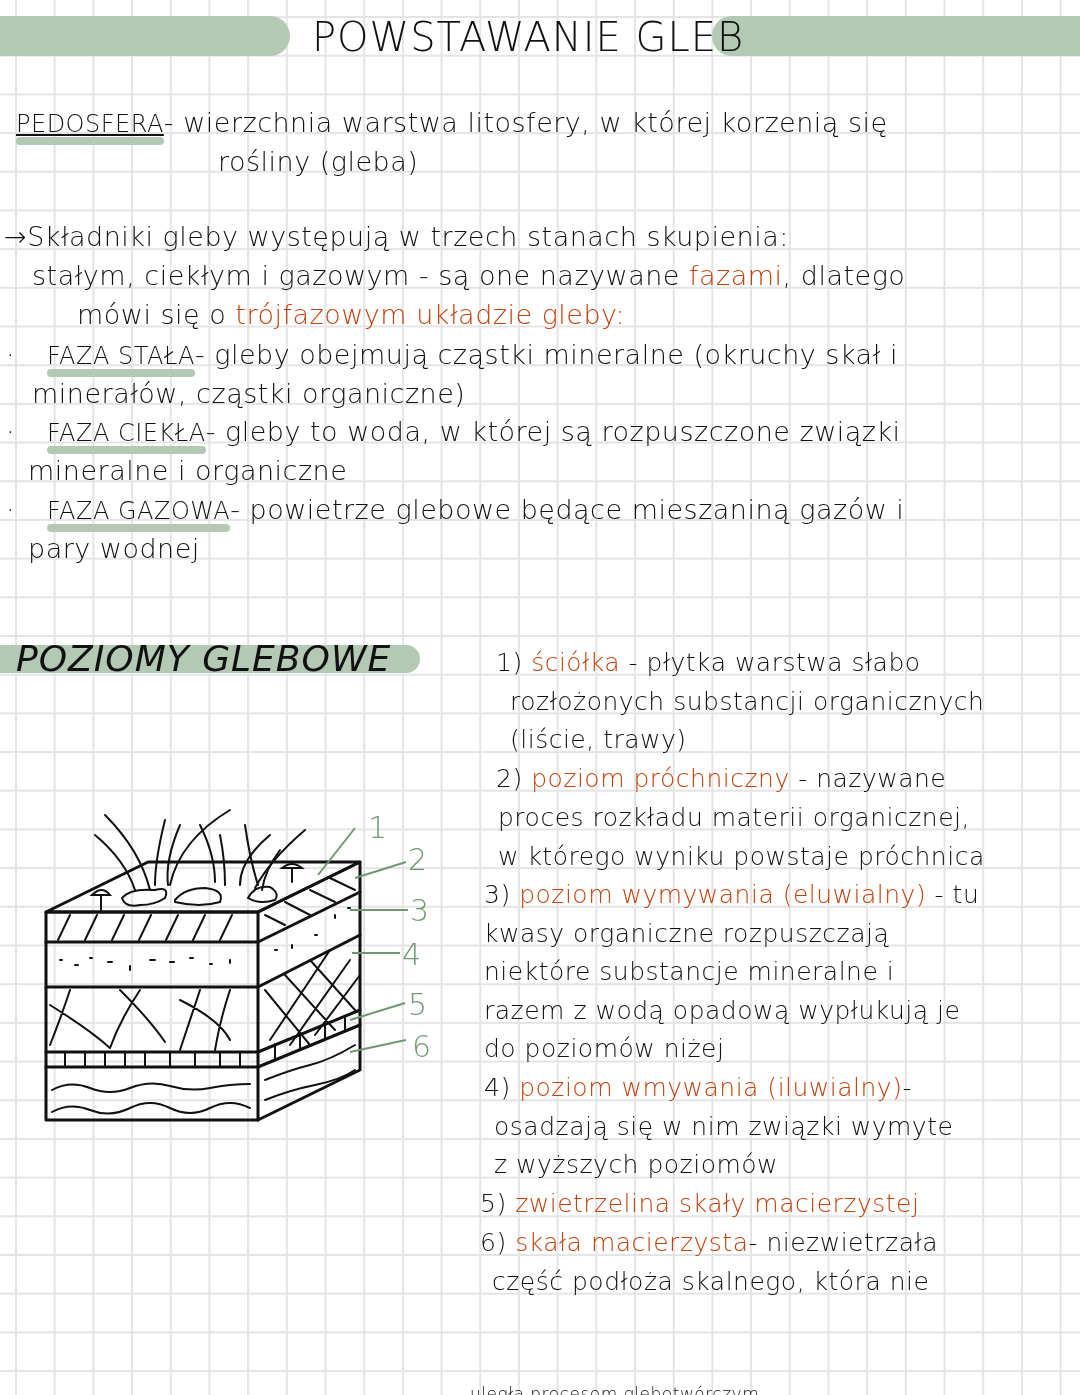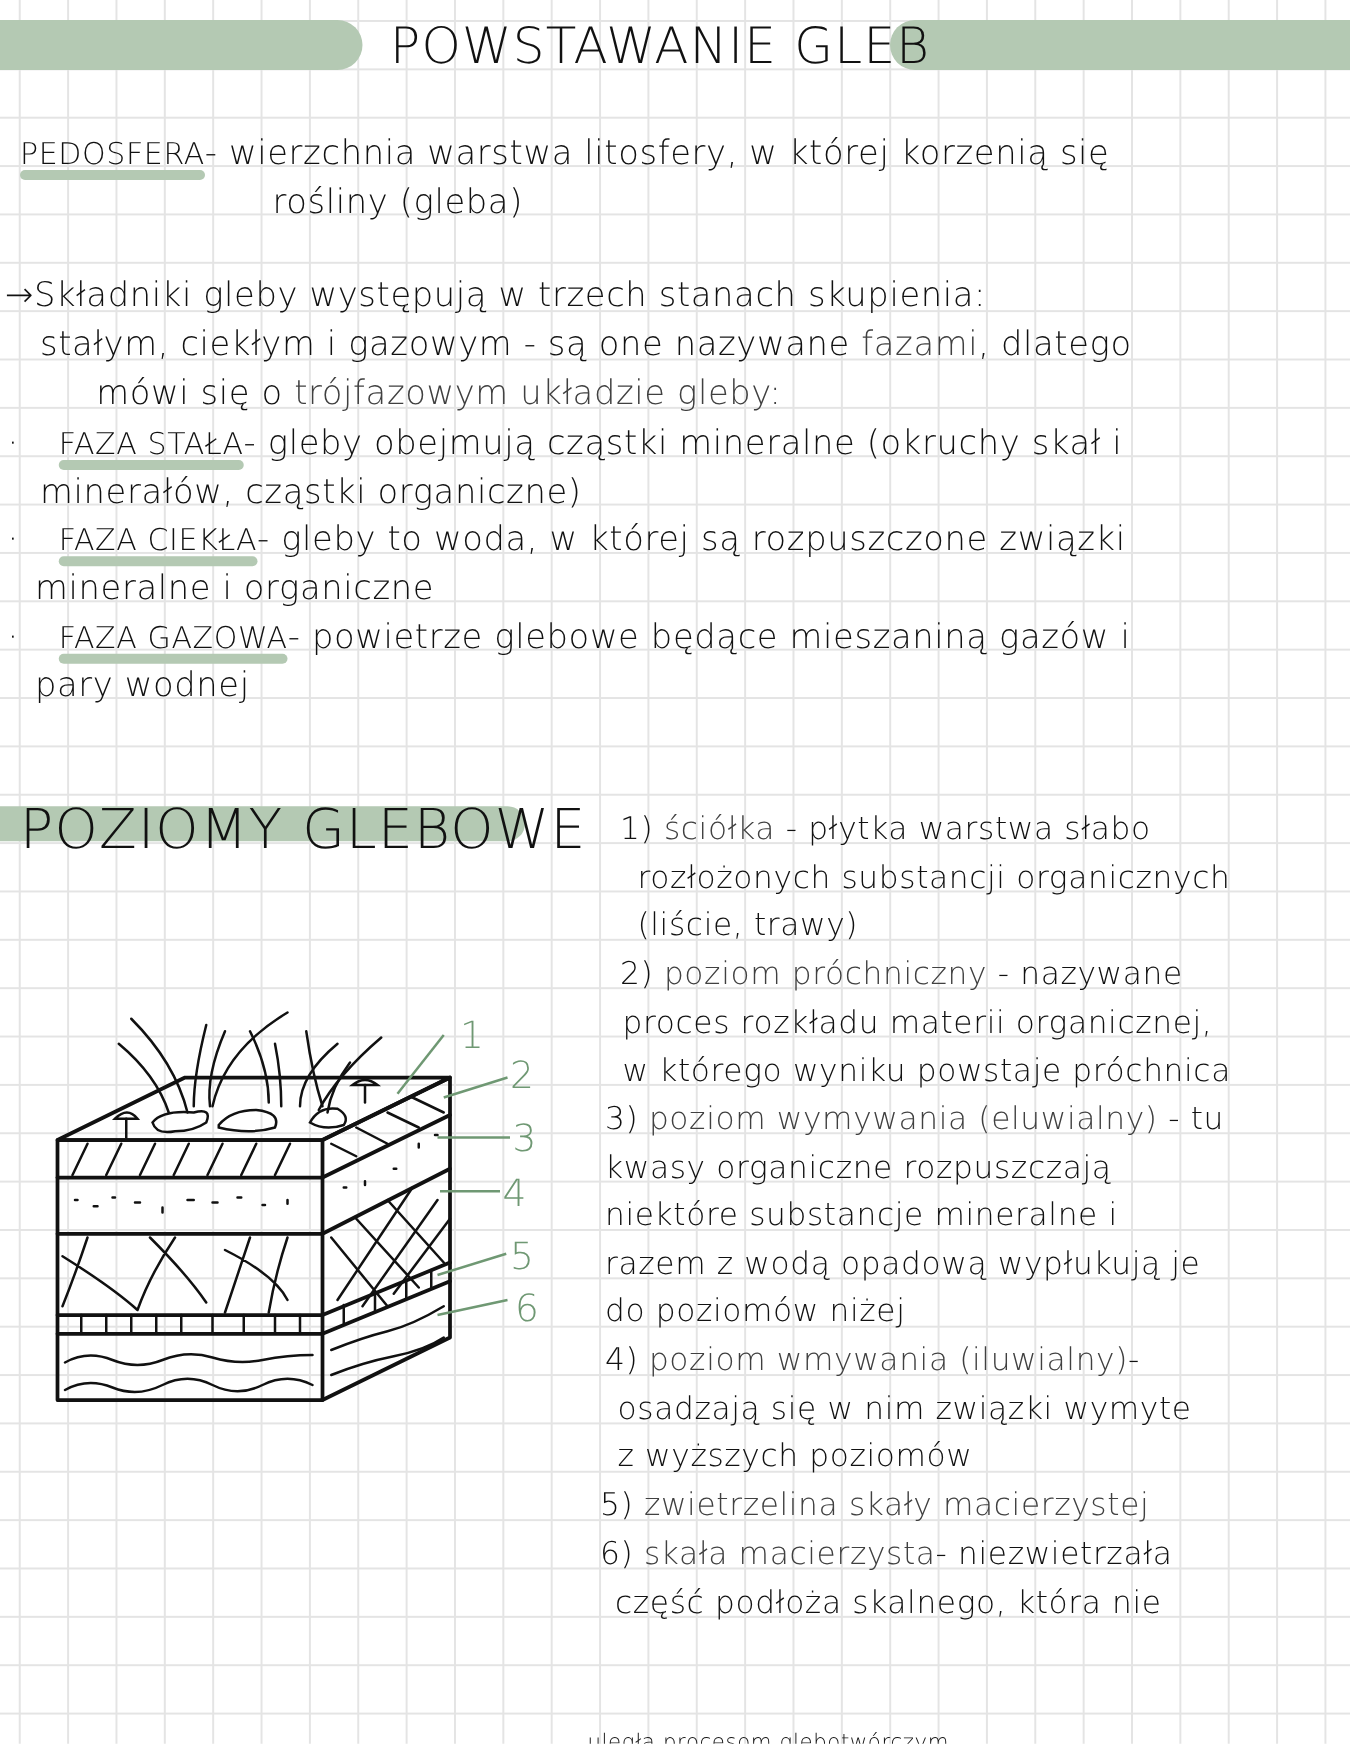--- a/index.html
+++ b/index.html
@@ -9,43 +9,43 @@
     background-image:
       linear-gradient(to right, #e4e4e4 1.5px, transparent 1.5px),
       linear-gradient(to bottom, #e4e4e4 1.5px, transparent 1.5px);
     background-size:38.7px 38.7px;
     background-position:15px 16px;
     font-family:"DejaVu Sans", sans-serif;
     color:#111;
   }
   .abs{position:absolute;}
   .hand{font-family:"DejaVu Sans", sans-serif;font-weight:300;letter-spacing:0.5px;white-space:nowrap;}
-  .green{color:#404040;}
+  .green{color:#c2410c;}
   .hl-bar{position:absolute;background:#b4c9b3;border-radius:22px;}
   .title{font-size:40px;letter-spacing:1px;font-weight:300;}
   .line{font-size:27px;line-height:38px;}
   .uline{position:relative;display:inline-block;}
   .uline::after{content:"";position:absolute;left:0;right:0;bottom:-2px;height:8px;background:#b4c9b3;border-radius:4px;z-index:-1;}
   .caps{font-size:24px;margin-left:27px;}
   .bullet{display:inline-block;width:14px;}
-  .h2{font-size:44px;letter-spacing:1px;font-weight:300;}
+  .h2{font-size:36px;letter-spacing:1px;font-weight:300;font-style:italic;}
   svg .ink{stroke:#111;fill:none;stroke-width:3;stroke-linecap:round;stroke-linejoin:round;}
   svg .thin{stroke:#111;fill:none;stroke-width:2;stroke-linecap:round;}
   svg .lead{stroke:#6f9873;fill:none;stroke-width:2;}
   svg text{fill:#6f9873;font-family:"DejaVu Sans", sans-serif;font-size:30px;font-weight:300;}
 </style>
 </head>
 <body>
 
 <div class="hl-bar" style="left:0;top:16px;width:290px;height:40px;border-radius:0 20px 20px 0;"></div>
 <div class="hl-bar" style="left:712px;top:16px;width:368px;height:40px;border-radius:20px 0 0 20px;"></div>
 <div class="abs hand title" style="left:312px;top:14px;">POWSTAWANIE GLEB</div>
 
 <div class="abs hand line" style="left:16px;top:104px;">
-  <span class="uline" style="font-size:24px;">PEDOSFERA</span><span>-</span>
+  <span class="uline" style="font-size:24px;text-decoration:underline;">PEDOSFERA</span><span>-</span>
   <span>wierzchnia warstwa litosfery, w której korzenią się</span>
 </div>
 <div class="abs hand line" style="left:218px;top:143px;">rośliny (gleba)</div>
 
 <div class="abs hand line" style="left:4px;top:218px;">
   <span>→</span><span>Składniki gleby występują w trzech stanach skupienia:</span>
 </div>
 <div class="abs hand line" style="left:32px;top:257px;">
   <span>stałym, ciekłym i gazowym - są one nazywane </span><span class="green">fazami</span><span>, dlatego</span>
 </div>

